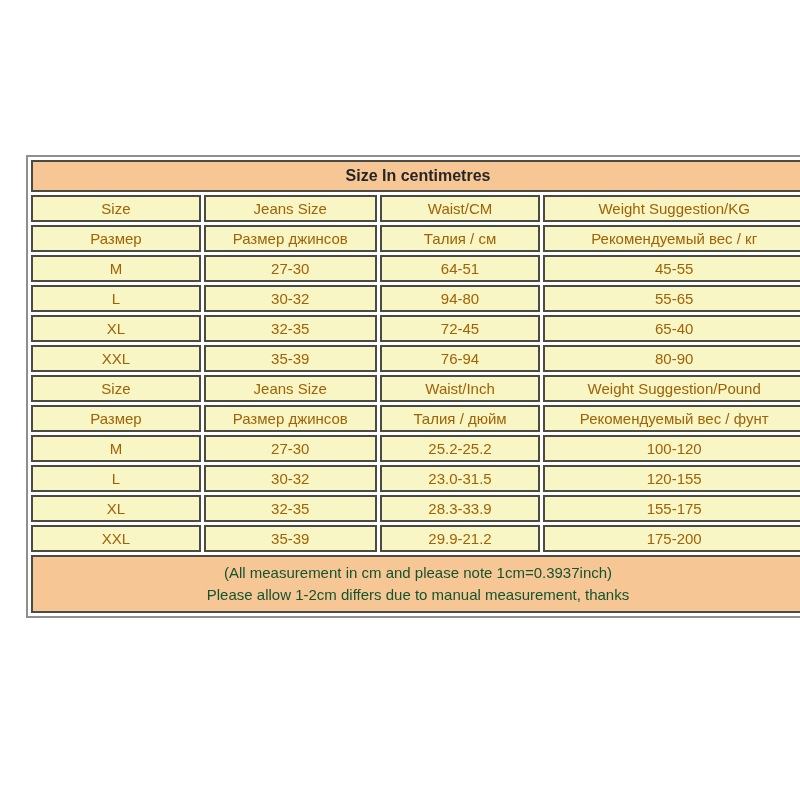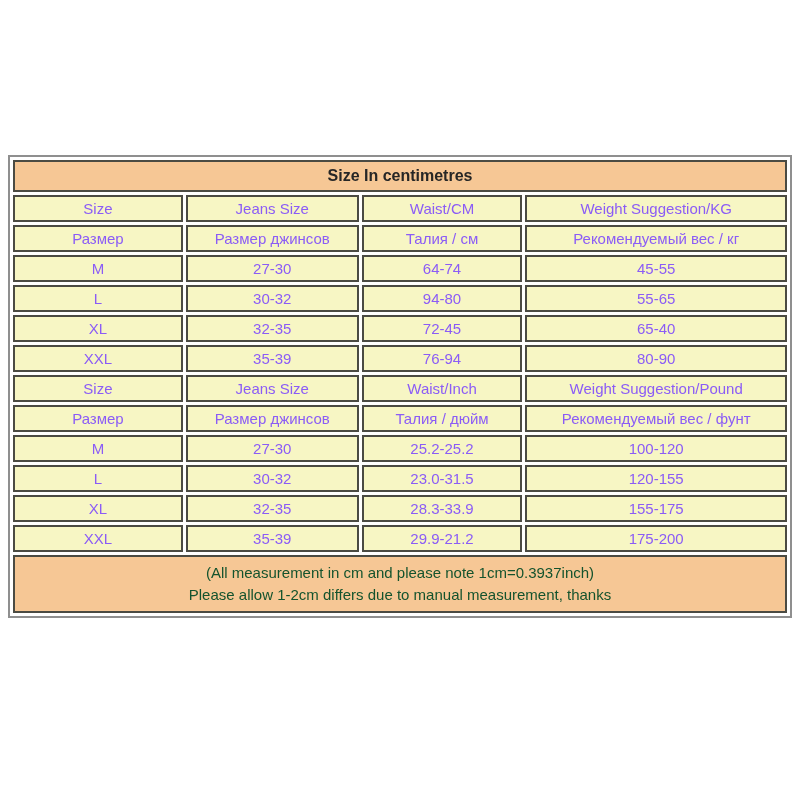--- a/index.html
+++ b/index.html
@@ -9,35 +9,36 @@
     width: 800px;
     height: 800px;
     font-family: "Liberation Sans", sans-serif;
   }
   .page {
     width: 671px;
     height: 800px;
     box-sizing: border-box;
     padding: 155px 8px 0 8px;
     background: #ffffff;
+    margin-left: 18px;
   }
   table.size-chart {
     width: 784px;
     border-collapse: separate;
     border-spacing: 3px;
     background: #ffffff;
     border: 2px solid #8f8f8f;
     table-layout: fixed;
   }
   td {
     border: 2px solid #4b4b43;
     background: #f7f6c4;
     text-align: center;
     vertical-align: middle;
-    color: #8b5cf6;
+    color: #a16207;
     font-size: 15px;
     line-height: 19px;
     padding: 2px 4px;
     overflow: hidden;
     white-space: nowrap;
   }
   td.section-header {
     background: #f6c795;
     color: #262626;
     font-weight: bold;
@@ -77,21 +78,21 @@
     </tr>
     <tr>
       <td>Размер</td>
       <td>Размер джинсов</td>
       <td>Талия / см</td>
       <td>Рекомендуемый вес / кг</td>
     </tr>
     <tr>
       <td>M</td>
       <td>27-30</td>
-      <td>64-74</td>
+      <td>64-51</td>
       <td>45-55</td>
     </tr>
     <tr>
       <td>L</td>
       <td>30-32</td>
       <td>94-80</td>
       <td>55-65</td>
     </tr>
     <tr>
       <td>XL</td>

